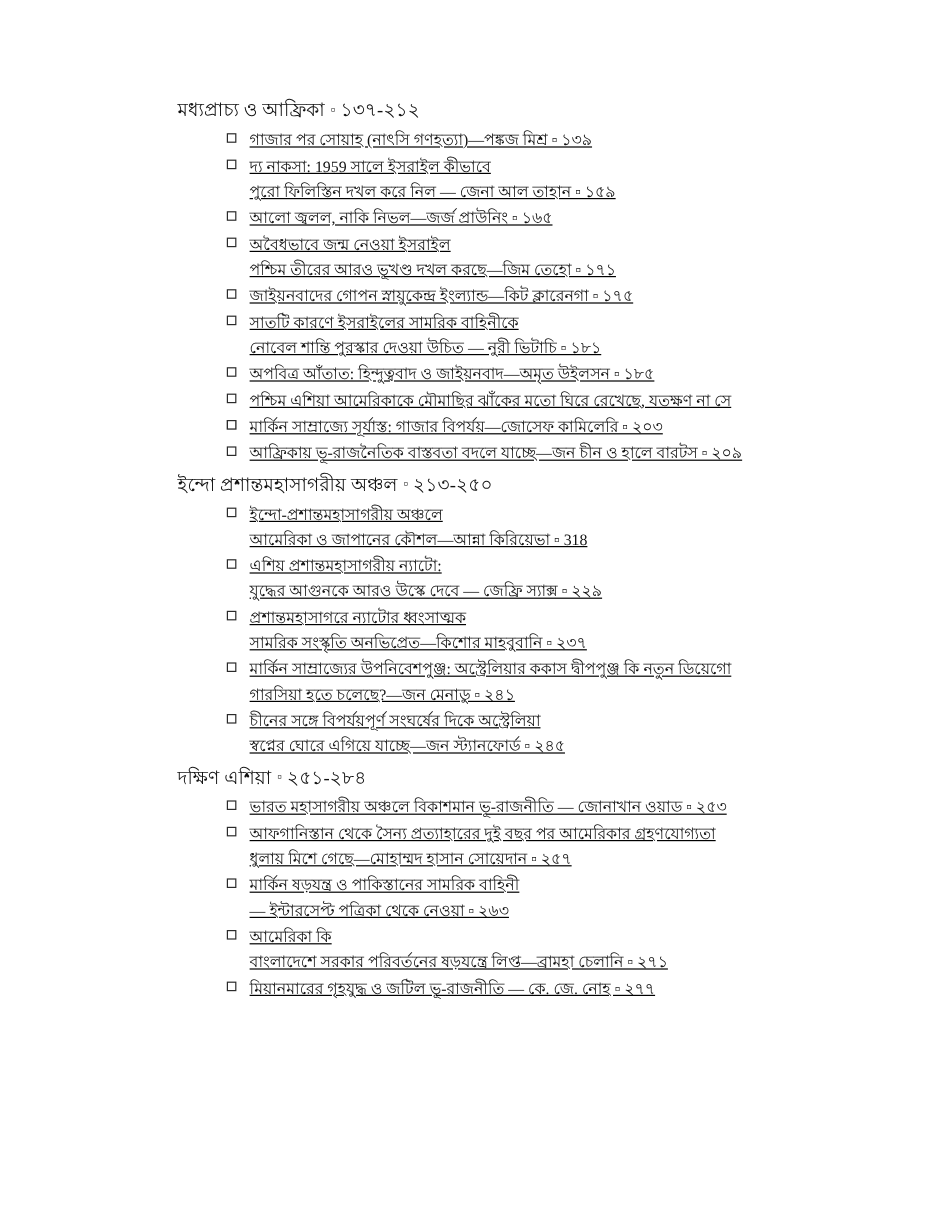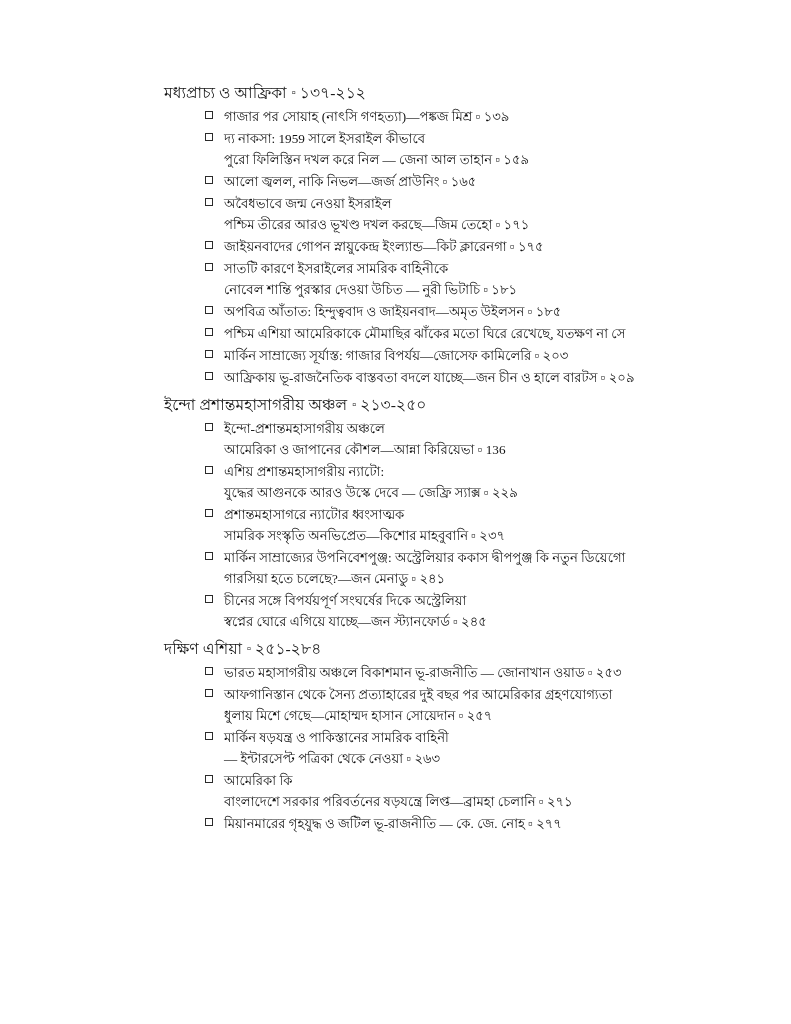--- a/index.html
+++ b/index.html
@@ -16,21 +16,21 @@
     position: relative;
     width: 791px;
     height: 1024px;
     margin: 0 auto;
     background: #ffffff;
     overflow: hidden;
     box-sizing: border-box;
   }
   .toc {
     position: absolute;
-    left: 164px;
+    left: 148px;
     top: 82px;
     width: 530px;
   }
   .section {
     margin-bottom: 2px;
   }
   .section + .section {
     margin-top: 6px;
   }
   .section-heading {
@@ -45,20 +45,21 @@
   .sep {
     display: inline-block;
     padding: 0 4px 0 5px;
     font-size: 11px;
     vertical-align: 2px;
   }
   .entries {
     margin: 0;
     padding: 0;
     list-style: none;
+    text-decoration: underline;
   }
   .entry {
     position: relative;
     padding-left: 60px;
     margin: 0 0 1px 0;
     font-size: 13.2px;
     line-height: 21px;
     color: #111;
   }
   .entry-bullet {
@@ -134,21 +135,21 @@
             <span class="entry-line">আফ্রিকায় ভূ-রাজনৈতিক বাস্তবতা বদলে যাচ্ছে—জন চীন ও হালে বারটস ▫ ২০৯</span>
           </li>
         </ul>
       </div>
       <div class="section">
         <div class="section-heading"><span>ইন্দো প্রশান্তমহাসাগরীয় অঞ্চল</span><span class="sep">▫</span><span>২১৩-২৫০</span></div>
         <ul class="entries">
           <li class="entry">
             <span class="entry-bullet"></span>
             <span class="entry-line">ইন্দো-প্রশান্তমহাসাগরীয় অঞ্চলে</span>
-            <span class="entry-line cont">আমেরিকা ও জাপানের কৌশল—আন্না কিরিয়েভা ▫ 136</span>
+            <span class="entry-line cont">আমেরিকা ও জাপানের কৌশল—আন্না কিরিয়েভা ▫ 318</span>
           </li>
           <li class="entry">
             <span class="entry-bullet"></span>
             <span class="entry-line">এশিয় প্রশান্তমহাসাগরীয় ন্যাটো:</span>
             <span class="entry-line cont">যুদ্ধের আগুনকে আরও উস্কে দেবে — জেফ্রি স্যাক্স ▫ ২২৯</span>
           </li>
           <li class="entry">
             <span class="entry-bullet"></span>
             <span class="entry-line">প্রশান্তমহাসাগরে ন্যাটোর ধ্বংসাত্মক</span>
             <span class="entry-line cont">সামরিক সংস্কৃতি অনভিপ্রেত—কিশোর মাহবুবানি ▫ ২৩৭</span>

